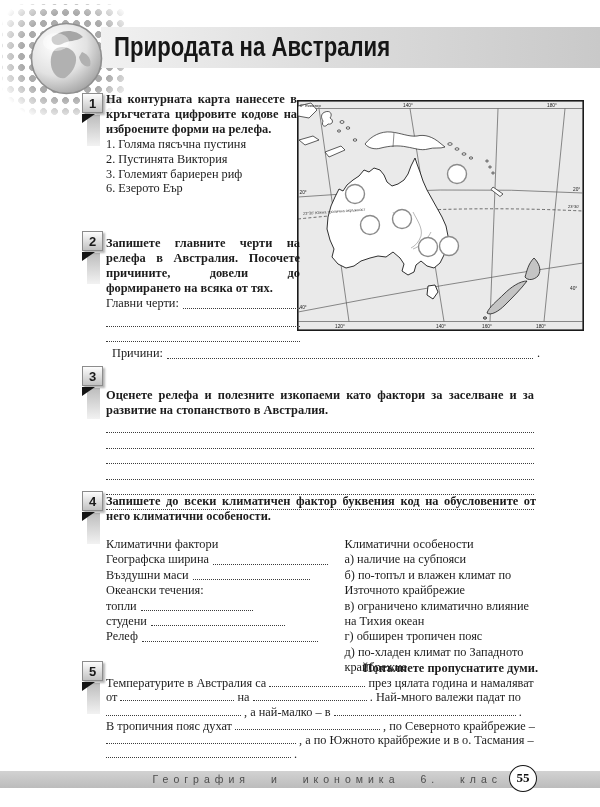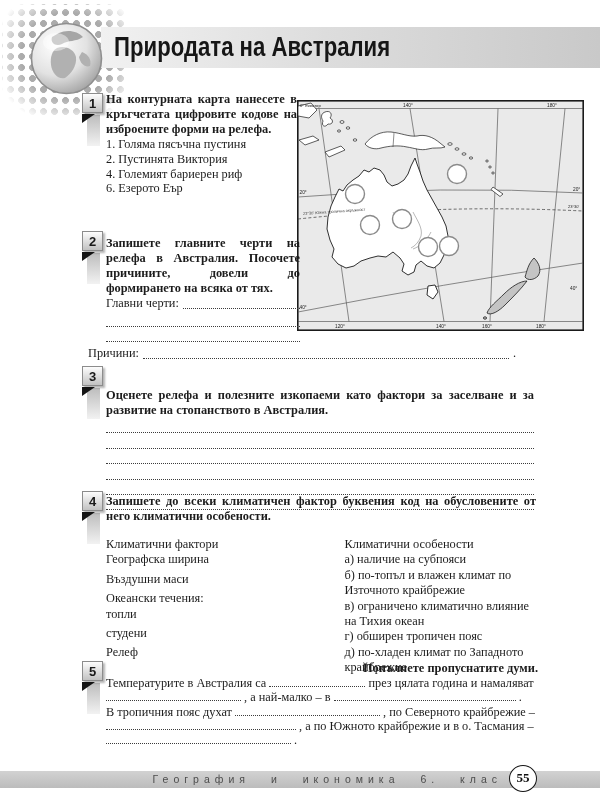--- a/index.html
+++ b/index.html
@@ -43,30 +43,30 @@
   .bold-instr { font-weight:bold; text-align:justify; font-size:12.4px; line-height:15px; }
 
   .ex1-block { position:absolute; left:106px; top:92px; width:191px; }
   .map-frame { position:absolute; left:297px; top:100px; width:287px; height:231px; }
 
   .ex2-block { position:absolute; left:106px; top:236px; width:194px; }
   .dotrow { display:flex; font-size:12.3px; line-height:15.5px; }
   .dotfill { flex:1; border-bottom:1.4px dotted #3c3c3c; margin:0 0 3px 4px; align-self:flex-end; height:11px; }
   .answer-line { height:15.4px; border-bottom:1.4px dotted #3c3c3c; }
 
-  .pricini-row { position:absolute; left:88px; top:346px; width:428px; }
+  .pricini-row { position:absolute; left:112px; top:346px; width:428px; }
   .ex3-block { position:absolute; left:106px; top:388px; width:428px; }
   .ex3-block .answer-line:first-of-type { margin-top:6px; }
 
   .ex4-block { position:absolute; left:106px; top:494px; width:430px; }
   .cols { display:flex; margin-top:13px; }
   .col-left { width:226px; }
   .col-right { width:192px; margin-left:13px; }
   .col-head { font-weight:normal; font-size:12.4px; line-height:15.4px; }
-  .factor-row { display:flex; font-size:12.3px; line-height:15.4px;flex-direction:column; }
+  .factor-row { display:flex; font-size:12.3px; line-height:15.4px; }
   .feature { font-size:12.3px; line-height:15.4px; }
 
   .ex5-block { position:absolute; left:106px; top:661px; width:432px; }
   .cloze-line { white-space:nowrap; font-size:12.3px; line-height:14.3px; height:14.3px; overflow:hidden; }
   .blank { display:inline-block; border-bottom:1.4px dotted #3c3c3c; height:10px; }
 
   
   .footer-bar { position:absolute; left:0; top:771px; width:600px; height:17px;
     background:linear-gradient(180deg,#d2d2d2,#bcbcbc); }
   .footer-text { position:absolute; right:98px; top:1px; font-family:"Liberation Sans",sans-serif;
@@ -126,21 +126,21 @@
   <div class="badge-wrap" style="top:661px">
     <div class="badge-ribbon"></div>
     <div class="badge-fold"></div>
     <div class="badge">5</div>
   </div>
 
   <div class="ex1-block">
     <div class="bold-instr">На контурната карта нанесете в кръгчетата цифровите кодове на изброените форми на релефа.</div>
     <div class="txt">1. Голяма пясъчна пустиня</div>
     <div class="txt">2. Пустинята Виктория</div>
-    <div class="txt">4. Големият бариерен риф</div>
+    <div class="txt">3. Големият бариерен риф</div>
     <div class="txt">6. Езерото Еър</div>
   </div>
 
   <div class="map-frame">
     <svg viewBox="0 0 287 231" width="287" height="231" font-family="Liberation Sans, sans-serif">
       <rect x="0.8" y="0.8" width="285.4" height="229.4" fill="#eaeaea" stroke="#1a1a1a" stroke-width="1.6"></rect>
 
       <line x1="1" y1="8.5" x2="286" y2="8.5" stroke="#444" stroke-width="0.6"></line>
       <line x1="1" y1="221.5" x2="286" y2="221.5" stroke="#444" stroke-width="0.6"></line>
 
@@ -294,20 +294,27 @@
   </div>
 
   <div class="ex5-block">
     <div class="bold-instr" style="text-align:right">Попълнете пропуснатите думи.</div>
     <div class="cloze-line">
       <span>Температурите в Австралия са</span>
       <span class="blank" style="width:96px"></span>
       <span>през цялата година и намаляват</span>
     </div>
     <div class="cloze-line">
+      <span>от</span>
+      <span class="blank" style="width:114px"></span>
+      <span>на</span>
+      <span class="blank" style="width:114px"></span>
+      <span>. Най-много валежи падат по</span>
+    </div>
+    <div class="cloze-line">
       <span class="blank" style="width:135px"></span>
       <span>, а най-малко – в</span>
       <span class="blank" style="width:182px"></span>
       <span>.</span>
     </div>
     <div class="cloze-line">
       <span>В тропичния пояс духат</span>
       <span class="blank" style="width:145px"></span>
       <span>, по Северното крайбрежие –</span>
     </div>

